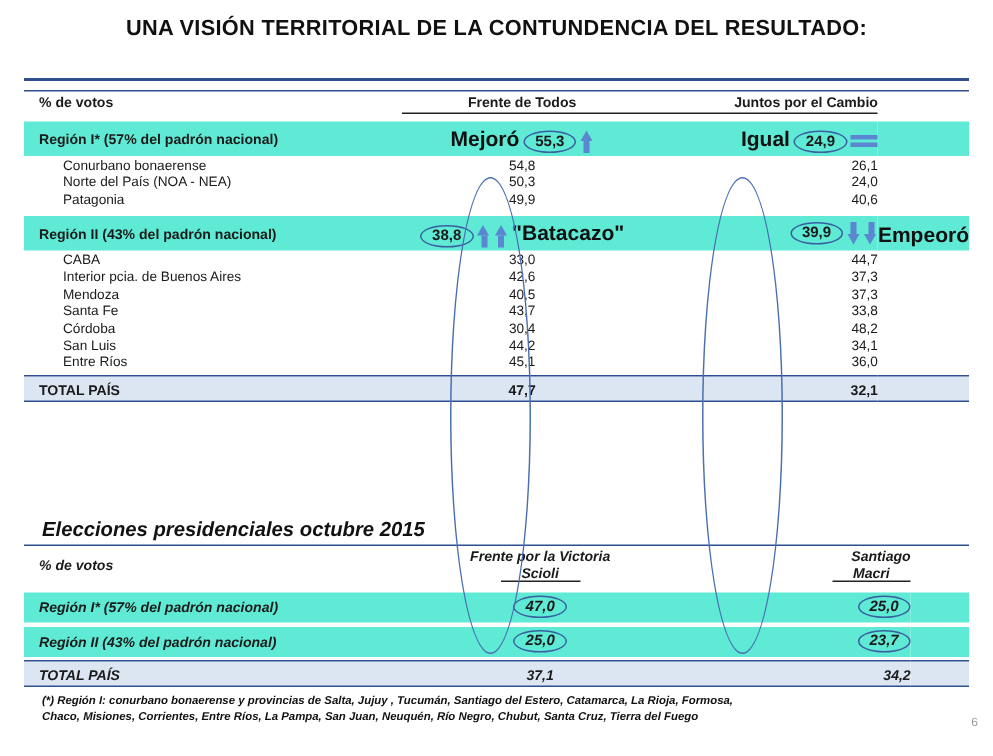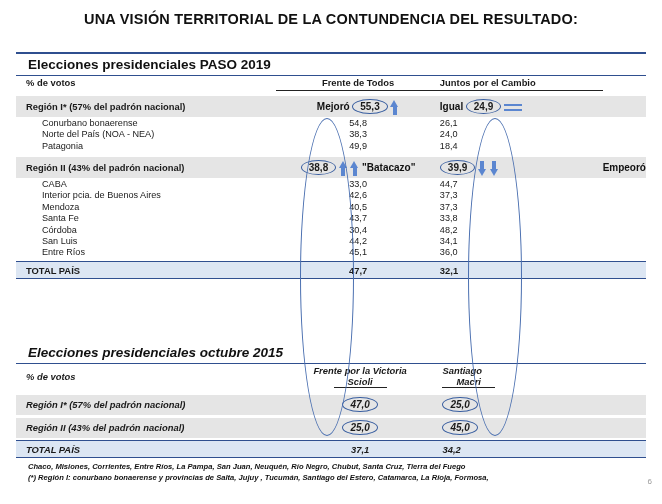--- a/index.html
+++ b/index.html
@@ -38,27 +38,27 @@
     padding-left: 12px;
   }
 
   
   table { border-collapse: collapse; width: 100%; }
   .tbl { font-size: 9.2px; }
   .tbl td { padding: 0.7px 0; vertical-align: middle; }
 
   .col-label { width: 268px; padding-left: 10px !important; }
   .col-a { width: 168px; text-align: center; }
-  .col-b { width: 168px; text-align: left; }
+  .col-b { width: 168px; text-align: right; }
   .col-x { width: 40px; }
 
   .hdr-row td { font-weight: bold; font-size: 9.4px; padding-bottom: 2px; }
   .hdr-underline { border-bottom: 1.5px solid #222; }
 
-  .region-row { background: #e5e5e5; font-weight: bold; }
+  .region-row { background: #5eead4; font-weight: bold; }
   .region-row td { padding: 2.5px 0; font-size: 9.4px; }
 
   .sub-row td { font-size: 9.1px; }
   .sub-row .col-label { padding-left: 26px !important; }
 
   .total-row { background: #dce6f3; font-weight: bold; margin-left: 16px; }
   .total-row td { padding: 2.5px 0; font-size: 9.4px; }
   .total-bar-top { border-top: 1.5px solid #2f4f8f; }
   .total-bar-bottom { border-bottom: 1.5px solid #2f4f8f; }
 
@@ -94,21 +94,21 @@
     border-left: 4.5px solid transparent; border-right: 4.5px solid transparent;
     border-top: 7px solid #5b86d0;
   }
   .arrow-dn::before { top: 0; }
 
   .eq-icon { display: inline-block; vertical-align: middle; }
   .eq-icon i {
     display: block; width: 18px; height: 2.5px; background: #5b86d0; margin: 2.5px 0;
   }
 
-  .annot { font-weight: bold; font-size: 10px; color: #111; white-space: nowrap; }
+  .annot { font-weight: bold; font-size: 14px; color: #111; white-space: nowrap; }
 
   
   .footnote {
     font-size: 7.6px; line-height: 1.45; color: #111;
     padding: 3px 34px 0 12px; font-weight: bold;
   }
   .page-num {
     position: absolute; right: 10px; bottom: 18px;
     font-size: 8px; color: #9a9a9a;
   }
@@ -127,21 +127,20 @@
 <body>
 
 <div class="slide">
 
   <div class="title">
     <div>UNA VISIÓN TERRITORIAL DE LA CONTUNDENCIA DEL RESULTADO:</div>
   </div>
   <div class="title-rule"></div>
 
   <div class="panel" style="top:57px;">
-    <div class="section-head">Elecciones presidenciales PASO 2019</div>
     <div style="height:2px;border-bottom:1.5px solid #2f4f8f;margin-top:2px;"></div>
 
     <table class="tbl">
       <tbody>
           <tr class="hdr-row">
         <td class="col-label">% de votos</td>
         <td class="col-a hdr-underline">Frente de Todos</td>
         <td class="col-b hdr-underline">Juntos por el Cambio</td>
         <td class="col-x"></td>
       </tr>
@@ -165,28 +164,28 @@
       </tr>
 
       <tr class="sub-row">
         <td class="col-label">Conurbano bonaerense</td>
         <td class="col-a">54,8</td>
         <td class="col-b">26,1</td>
         <td class="col-x"></td>
       </tr>
       <tr class="sub-row">
         <td class="col-label">Norte del País (NOA - NEA)</td>
-        <td class="col-a">38,3</td>
+        <td class="col-a">50,3</td>
         <td class="col-b">24,0</td>
         <td class="col-x"></td>
       </tr>
       <tr class="sub-row">
         <td class="col-label">Patagonia</td>
         <td class="col-a">49,9</td>
-        <td class="col-b">18,4</td>
+        <td class="col-b">40,6</td>
         <td class="col-x"></td>
       </tr>
 
       <tr style="height:6px;">
             <td colspan="4"></td>
           </tr>
 
       <tr class="region-row">
         <td class="col-label">Región II (43% del padrón nacional)</td>
         <td class="col-a">
@@ -299,41 +298,41 @@
       <tr style="height:3px;">
             <td colspan="4"></td>
           </tr>
 
       <tr class="region-row">
         <td class="col-label">Región II (43% del padrón nacional)</td>
         <td class="col-a">
           <span class="oval big-val">25,0</span>
         </td>
         <td class="col-b">
-          <span class="oval big-val">45,0</span>
+          <span class="oval big-val">23,7</span>
         </td>
         <td class="col-x"></td>
       </tr>
 
       <tr style="height:3px;">
             <td colspan="4"></td>
           </tr>
 
       <tr class="total-row">
         <td class="col-label total-bar-top total-bar-bottom">TOTAL PAÍS</td>
         <td class="col-a total-bar-top total-bar-bottom">37,1</td>
         <td class="col-b total-bar-top total-bar-bottom">34,2</td>
         <td class="col-x total-bar-top total-bar-bottom"></td>
       </tr>
     </tbody>
       </table>
 
     <div class="footnote">
+      <div>(*) Región I: conurbano bonaerense y provincias de Salta, Jujuy , Tucumán, Santiago del Estero, Catamarca, La Rioja, Formosa,</div>
       <div>Chaco, Misiones, Corrientes, Entre Ríos, La Pampa, San Juan, Neuquén, Río Negro, Chubut, Santa Cruz, Tierra del Fuego</div>
-      <div>(*) Región I: conurbano bonaerense y provincias de Salta, Jujuy , Tucumán, Santiago del Estero, Catamarca, La Rioja, Formosa,</div>
     </div>
   </div>
 
   <div class="ellipse-overlay" style="left:300px; top:118px; width:54px; height:318px;"></div>
   <div class="ellipse-overlay" style="left:468px; top:118px; width:54px; height:318px;"></div>
 
   <div class="page-num">6</div>
 </div>
 
 </body></html>

